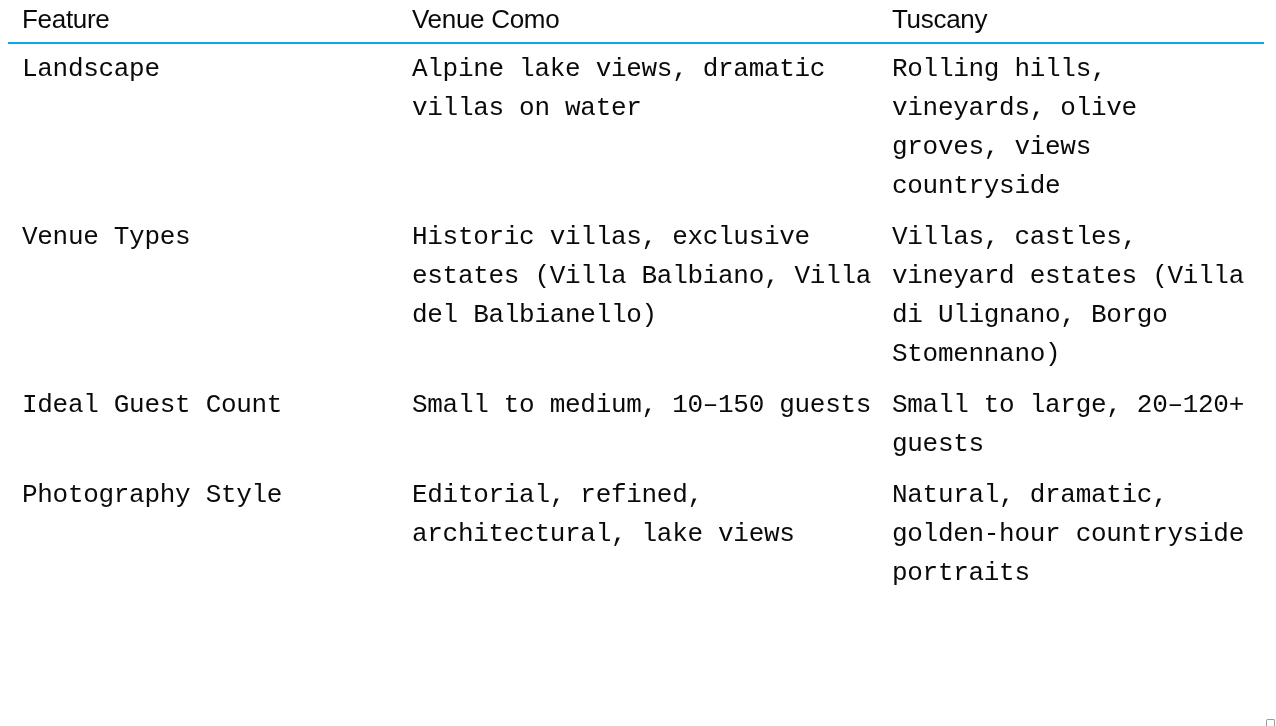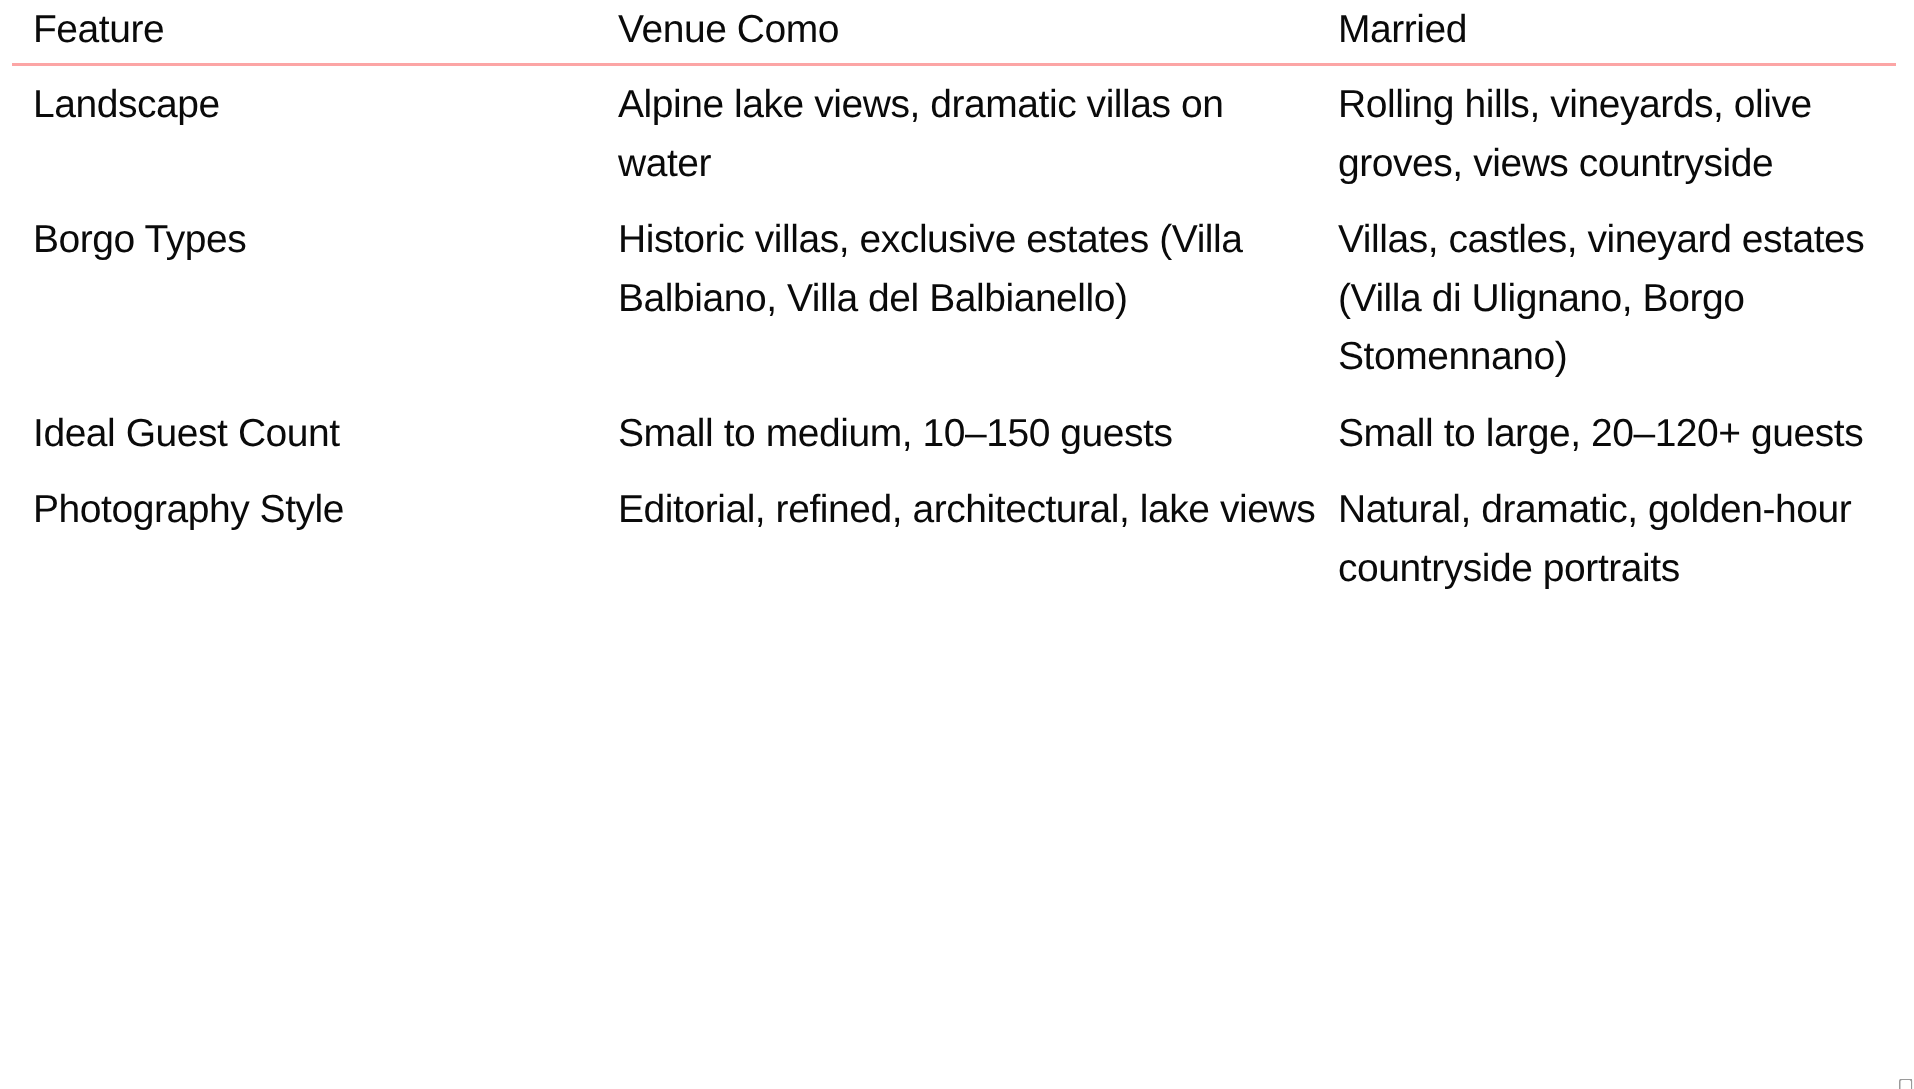--- a/index.html
+++ b/index.html
@@ -28,29 +28,30 @@
       line-height: 39px;
       font-weight: normal;
       text-align: left;
       vertical-align: top;
       padding: 0;
       letter-spacing: -0.3px;
     }
     .table th {
       height: 42px;
       padding-top: 0px;
-      border-bottom: 2px solid #fca5a5;
+      border-bottom: 2px solid #0ea5e9;
       line-height: 38px;
     }
     .col-feature { width: 404px; }
     .col-como { width: 476px; }
     .col-tuscany { width: 376px; }
     .table td {
       padding-top: 6px;
       padding-bottom: 6px;
+      font-family: Liberation Mono, monospace;
     }
     .cell-inner {
       padding-left: 14px;
       padding-right: 10px;
     }
     .corner-box {
       position: absolute;
       left: 1266px;
       top: 719px;
       width: 7px;
@@ -71,39 +72,39 @@
   </colgroup>
   <thead>
     <tr>
       <th>
           <div class="cell-inner">Feature</div>
         </th>
       <th>
           <div class="cell-inner" style="padding-left:0">Venue Como</div>
         </th>
       <th>
-          <div class="cell-inner" style="padding-left:4px">Married</div>
+          <div class="cell-inner" style="padding-left:4px">Tuscany</div>
         </th>
     </tr>
   </thead>
   <tbody>
     <tr>
       <td>
           <div class="cell-inner">Landscape</div>
         </td>
       <td>
           <div class="cell-inner" style="padding-left:0">Alpine lake views, dramatic villas on water</div>
         </td>
       <td>
           <div class="cell-inner" style="padding-left:4px">Rolling hills, vineyards, olive groves, views countryside</div>
         </td>
     </tr>
     <tr>
       <td>
-          <div class="cell-inner">Borgo Types</div>
+          <div class="cell-inner">Venue Types</div>
         </td>
       <td>
           <div class="cell-inner" style="padding-left:0">Historic villas, exclusive estates (Villa Balbiano, Villa del Balbianello)</div>
         </td>
       <td>
           <div class="cell-inner" style="padding-left:4px">Villas, castles, vineyard estates (Villa di Ulignano, Borgo Stomennano)</div>
         </td>
     </tr>
     <tr>
       <td>

